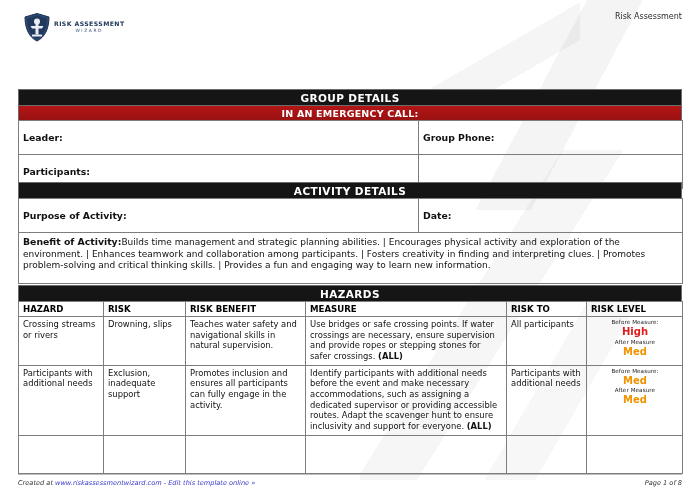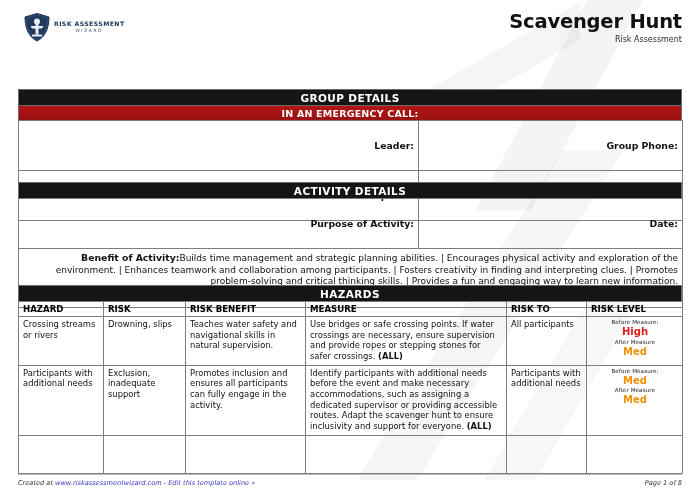--- a/index.html
+++ b/index.html
@@ -60,24 +60,24 @@
     font-size: 9.5px; font-weight: bold; letter-spacing: 0.2px;
     height: 15px; line-height: 15px;
     border: 1px solid #6b6b6b; border-top: none;
   }
 
   
   table.grid { width: 664px; border-collapse: collapse; table-layout: fixed; }
   table.grid td, table.grid th {
     border: 1px solid #7d7d7d;
     vertical-align: top;
-    padding: 19px 4px;
+    padding: 11px 4px;
     font-size: 9px;
     color: #111;
-    text-align: right;
+    text-align: left;
     background: transparent;
   }
   .lbl { font-weight: bold; font-size: 9.3px; }
 
   
   table.hz { width: 664px; border-collapse: collapse; table-layout: fixed; }
   table.hz th {
     border: 1px solid #7d7d7d;
     font-size: 8.6px; font-weight: bold; text-align: left;
     padding: 2px 3px 2px 4px; height: 14px; color: #000;
@@ -126,21 +126,20 @@
         <rect x="23" y="22" width="6" height="21" fill="#e8eef6"></rect>
         <path d="M13 26 L39 26 L36 31 L16 31 Z" fill="#e8eef6"></path>
         <rect x="16" y="43" width="20" height="4" rx="1" fill="#e8eef6"></rect>
       </svg>
       <div class="logo-text">
         <div class="logo-title">RISK ASSESSMENT</div>
         <div class="logo-sub">WIZARD</div>
       </div>
     </div>
     <div class="title-wrap">
-      <div class="doc-title">Scavenger Hunt</div>
       <div class="doc-sub">Risk Assessment</div>
     </div>
   </div>
 
   <div class="sheet" style="top:50px;">
     <div class="bar-black">GROUP DETAILS</div>
     <div class="bar-red">IN AN EMERGENCY CALL:</div>
     <table class="grid" style="margin-top:-1px;">
       <tbody>
           <tr>

